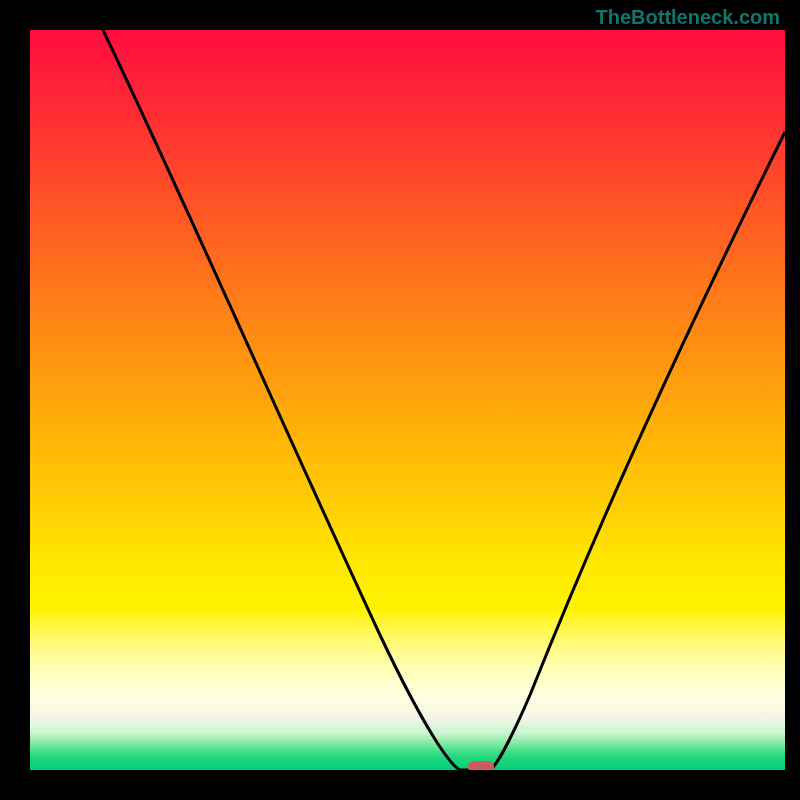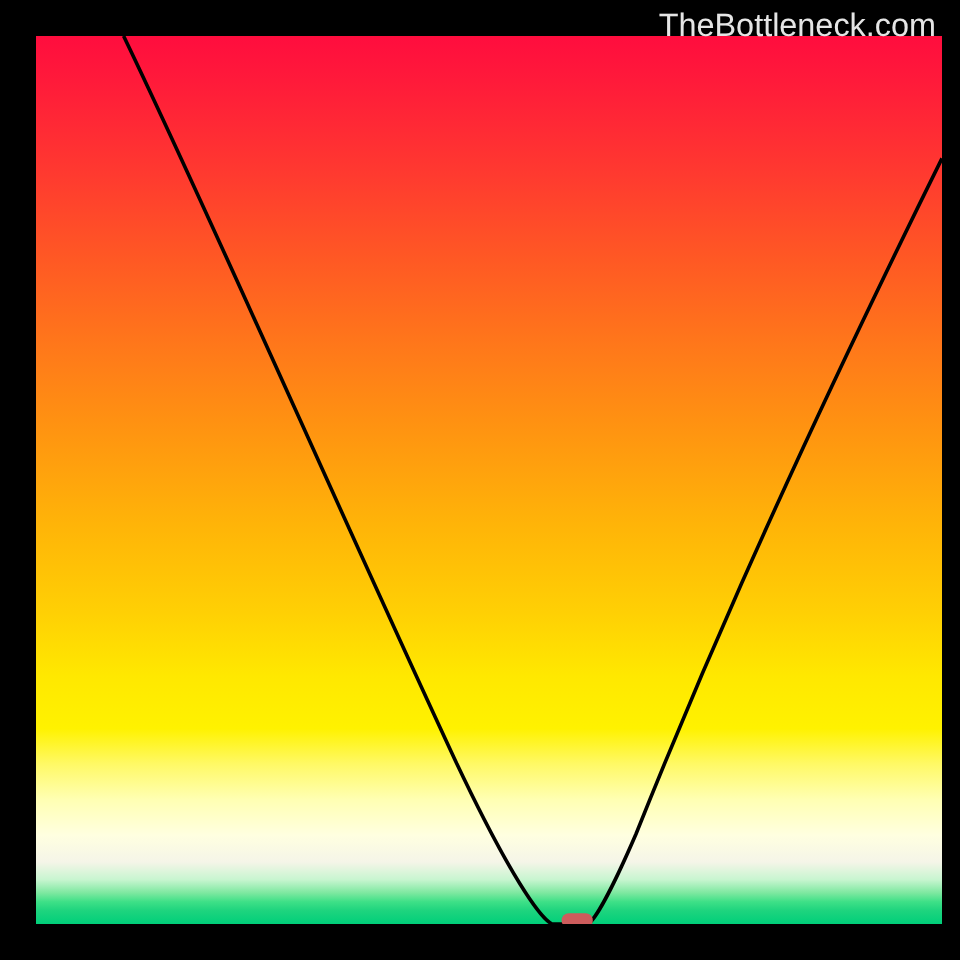--- a/index.html
+++ b/index.html
@@ -11,23 +11,23 @@
       width: 800px;
       height: 800px;
       background: #000;
       position: relative;
       font-family: Arial, sans-serif;
     }
     .watermark {
       position: absolute;
       top: 6px;
       right: 20px;
-      color: #e5e5e5;
-      font-size: 27px;
-      font-weight: normal;
+      color: #0f766e;
+      font-size: 20px;
+      font-weight: bold;
       z-index: 10;
     }
     .plot-area {
       position: absolute;
       left: 30px;
       top: 30px;
       width: 755px;
       height: 740px;
       overflow: hidden;
     }

